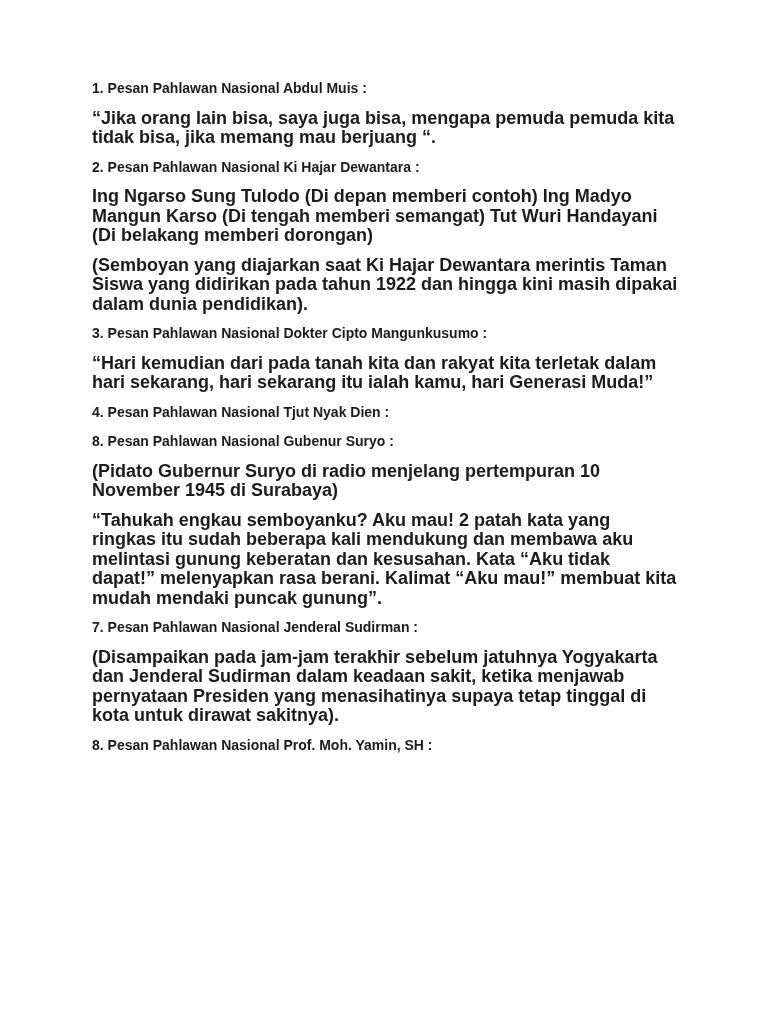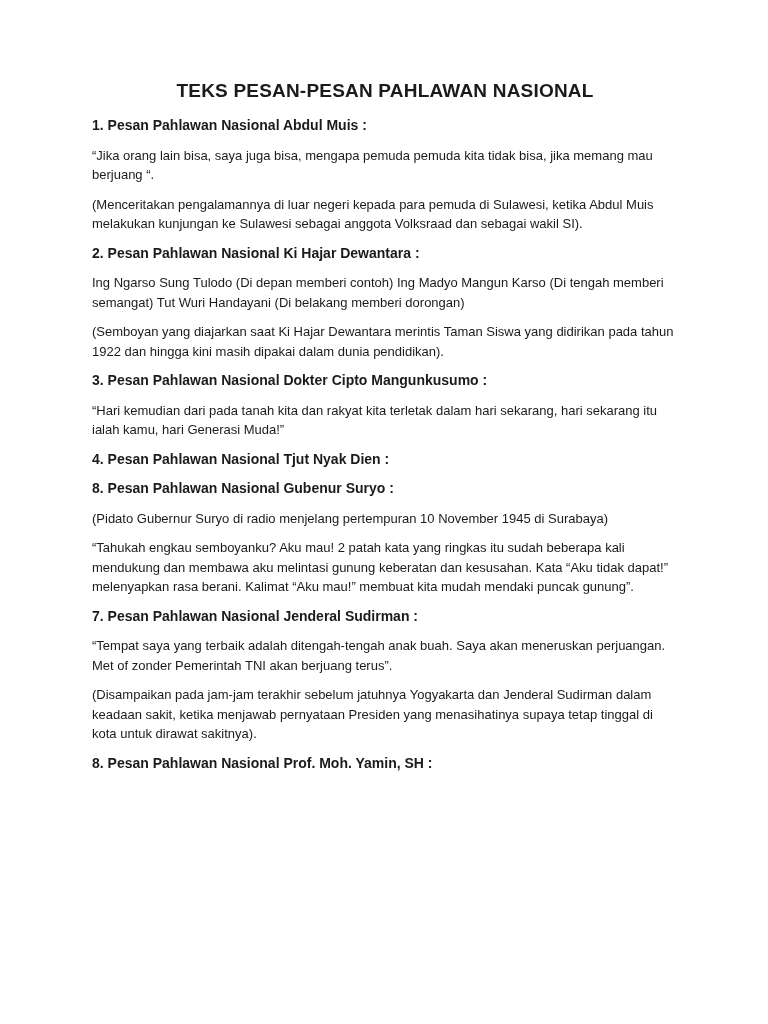--- a/index.html
+++ b/index.html
@@ -29,37 +29,35 @@
     margin: 0 0 14px 0;
     letter-spacing: 0.2px;
   }
   .section-heading {
     font-size: 14px;
     line-height: 19.5px;
     font-weight: bold;
     margin: 0 0 10px 0;
   }
   .section-paragraph {
-    font-size: 13px;
+    font-size: 18px;
     line-height: 19.5px;
-    font-weight: normal;
+    font-weight: bold;
     margin: 0 0 10px 0;
   }
 </style>
 </head>
 <body>
 
 <div class="page">
 
-  <h1 class="doc-title">TEKS PESAN-PESAN PAHLAWAN NASIONAL</h1>
 
   <div>
     <h2 class="section-heading">1. Pesan Pahlawan Nasional Abdul Muis :</h2>
     <p class="section-paragraph">“Jika orang lain bisa, saya juga bisa, mengapa pemuda pemuda kita tidak bisa, jika memang mau berjuang “.</p>
-    <p class="section-paragraph">(Menceritakan pengalamannya di luar negeri kepada para pemuda di Sulawesi, ketika Abdul Muis melakukan kunjungan ke Sulawesi sebagai anggota Volksraad dan sebagai wakil SI).</p>
   </div>
 
   <div>
     <h2 class="section-heading">2. Pesan Pahlawan Nasional Ki Hajar Dewantara :</h2>
     <p class="section-paragraph">Ing Ngarso Sung Tulodo (Di depan memberi contoh) Ing Madyo Mangun Karso (Di tengah memberi semangat) Tut Wuri Handayani (Di belakang memberi dorongan)</p>
     <p class="section-paragraph">(Semboyan yang diajarkan saat Ki Hajar Dewantara merintis Taman Siswa yang didirikan pada tahun 1922 dan hingga kini masih dipakai dalam dunia pendidikan).</p>
   </div>
 
   <div>
     <h2 class="section-heading">3. Pesan Pahlawan Nasional Dokter Cipto Mangunkusumo :</h2>
@@ -74,21 +72,20 @@
     <h2 class="section-heading">8. Pesan Pahlawan Nasional Gubenur Suryo :</h2>
     <p class="section-paragraph">(Pidato Gubernur Suryo di radio menjelang pertempuran 10 November 1945 di Surabaya)</p>
   </div>
 
   <div>
     <p class="section-paragraph">“Tahukah engkau semboyanku? Aku mau! 2 patah kata yang ringkas itu sudah beberapa kali mendukung dan membawa aku melintasi gunung keberatan dan kesusahan. Kata “Aku tidak dapat!” melenyapkan rasa berani. Kalimat “Aku mau!” membuat kita mudah mendaki puncak gunung”.</p>
   </div>
 
   <div>
     <h2 class="section-heading">7. Pesan Pahlawan Nasional Jenderal Sudirman :</h2>
-    <p class="section-paragraph">“Tempat saya yang terbaik adalah ditengah-tengah anak buah. Saya akan meneruskan perjuangan. Met of zonder Pemerintah TNI akan berjuang terus”.</p>
     <p class="section-paragraph">(Disampaikan pada jam-jam terakhir sebelum jatuhnya Yogyakarta dan Jenderal Sudirman dalam keadaan sakit, ketika menjawab pernyataan Presiden yang menasihatinya supaya tetap tinggal di kota untuk dirawat sakitnya).</p>
   </div>
 
   <div>
     <h2 class="section-heading">8. Pesan Pahlawan Nasional Prof. Moh. Yamin, SH :</h2>
   </div>
 
 </div>
 
 </body></html>

